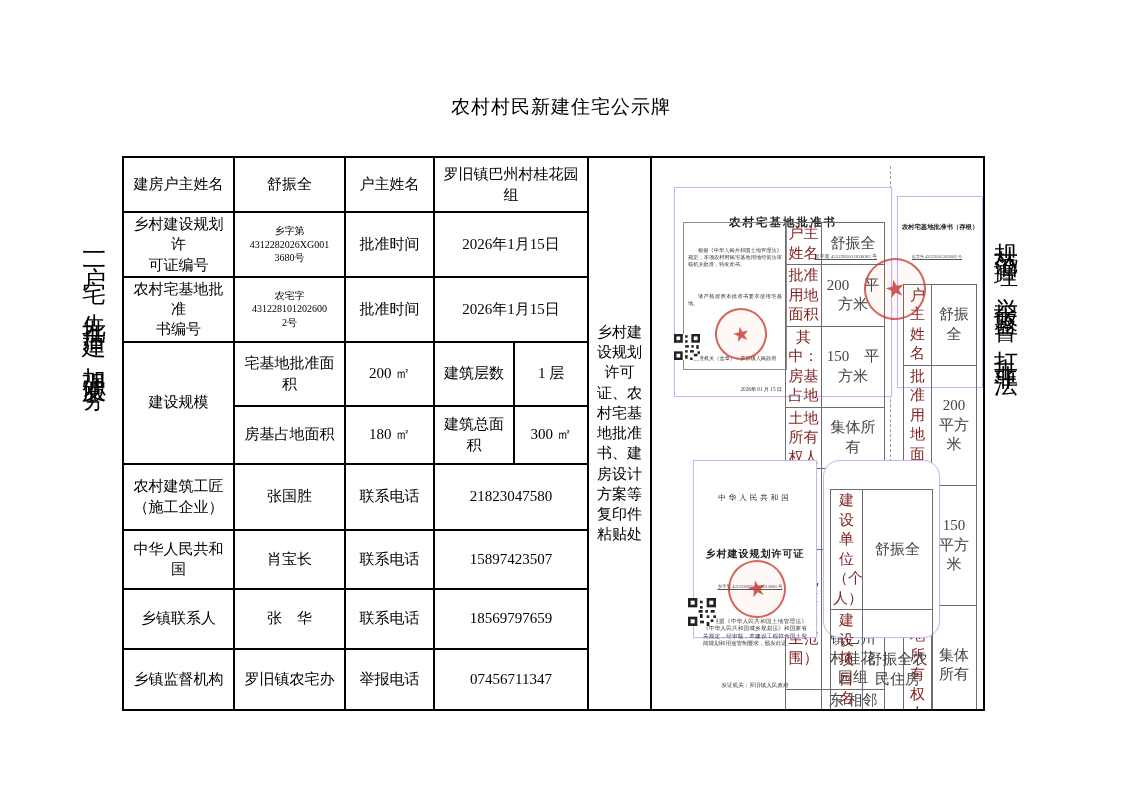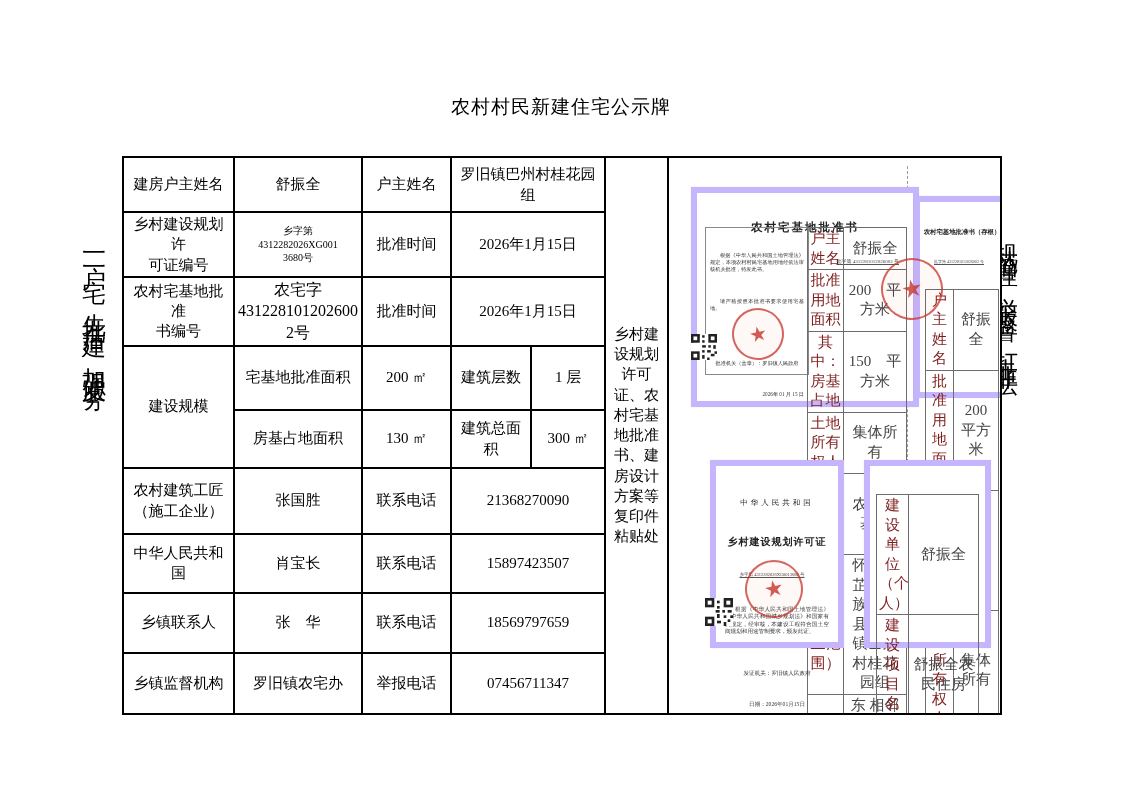--- a/index.html
+++ b/index.html
@@ -14,21 +14,21 @@
   .slogan-right{left:994px;top:224px;}
   .sword{writing-mode:vertical-rl;text-orientation:upright;font-size:24px;letter-spacing:7px;line-height:1;}
   
   .board{position:absolute;left:122px;top:156px;border-collapse:collapse;table-layout:fixed;padding-left:20px;}
   .board td{border:2px solid #000;text-align:center;vertical-align:middle;
             padding:1px 3px;font-size:15px;line-height:1.35;white-space:pre-line;overflow:hidden;}
   .small-label{font-size:14px;}
   .paste-label-cell{font-size:14px;padding:1px;line-height:1.45;text-align:left;}
   .paste-cell{padding:0;position:relative;vertical-align:top;}
   
-  .doc{position:absolute;background:#fff;border:6px solid #c4b5fd;color:#3a3a3a;
+  .doc{position:absolute;background:#fff;border:1px solid #c4b5fd;color:#3a3a3a;
        box-shadow:0 0 2px rgba(0,0,0,0.08);}
   .doc-title{font-weight:bold;text-align:center;color:#222;}
   .doc-no{color:#444;text-align:right;}
   .doc-no u{text-decoration-color:#555;}
   .minitable{border-collapse:collapse;width:100%;table-layout:fixed;}
   .minitable td{border:0.8px solid #6d6d6d;padding:1px 2px;vertical-align:middle;
                 line-height:1.3;white-space:pre-line;}
   .ml{text-align:center;color:#7f1d1d;}
   .mv{text-align:center;color:#444;}
   .perfo{position:absolute;border-left:1px dashed #9a9a9a;width:0;}
@@ -135,29 +135,29 @@
                 </tr><tr>
                   <td class="ml">土地所有权人</td>
                   <td class="mv">集体所有</td>
                 </tr></tbody>
             </table>
           </div>
 
           
           <div class="doc" style="left:41px;top:302px;width:122px;height:176px;">
             <div style="text-align:center;margin-top:12px;font-size:7.5px;letter-spacing:3px;color:#222;">中华人民共和国</div>
-            <div class="doc-title" style="margin-top:6px;font-size:10px;letter-spacing:1px;">乡村建设规划许可证</div>
+            <div class="doc-title" style="margin-top:23px;font-size:10px;letter-spacing:1px;">乡村建设规划许可证</div>
             <div class="doc-no" style="font-size:4.5px;margin:4px 10px 0 0;text-align:center;"><u>乡字第 4312282026XG0013680 号</u></div>
             <div class="body-par" style="font-size:5.6px;margin:7px 9px 0 9px;">根据《中华人民共和国土地管理法》《中华人民共和国城乡规划法》和国家有关规定，经审核，本建设工程符合国土空间规划和用途管制要求，颁发此证。</div>
             <div style="font-size:5.6px;text-align:center;margin-top:14px;color:#333;">发证机关：罗旧镇人民政府</div>
             <div style="font-size:5.6px;text-align:center;margin-top:3px;color:#333;">日期：2026年01月15日</div>
           </div>
 
           
-          <div class="doc" style="left:195px;top:302px;width:115px;height:176px;">
+          <div class="doc" style="left:171px;top:302px;width:115px;height:176px;border-radius:17px;">
             <table class="minitable" style="margin:8px auto 0 auto;width:103px;font-size:4.6px;">
               <colgroup><col style="width:32px"><col></colgroup>
               <tbody><tr>
                   <td class="ml">建设单位（个人）</td>
                   <td class="mv">舒振全</td>
                 </tr><tr>
                   <td class="ml">建设项目名称</td>
                   <td class="mv">舒振全农民住房</td>
                 </tr></tbody>
             </table>
@@ -224,45 +224,45 @@
 可证编号</td>
         <td style="font-size:10px">乡字第
 4312282026XG001
 3680号</td>
         <td>批准时间</td>
         <td colspan="2">2026年1月15日</td>
       </tr>
       <tr style="height:57px">
         <td>农村宅基地批准
 书编号</td>
-        <td style="font-size:16px">农宅字
+        <td style="font-size:10px">农宅字
 431228101202600
 2号</td>
         <td>批准时间</td>
         <td colspan="2">2026年1月15日</td>
       </tr>
       <tr style="height:64px">
         <td rowspan="2">建设规模</td>
         <td class="small-label">宅基地批准面积</td>
         <td>200 ㎡</td>
         <td>建筑层数</td>
         <td>1 层</td>
       </tr>
       <tr style="height:58px">
         <td class="small-label">房基占地面积</td>
-        <td>130 ㎡</td>
+        <td>180 ㎡</td>
         <td class="small-label">建筑总面积</td>
         <td>300 ㎡</td>
       </tr>
       <tr style="height:66px">
         <td>农村建筑工匠
 （施工企业）</td>
         <td>张国胜</td>
         <td>联系电话</td>
-        <td colspan="2">21368270090</td>
+        <td colspan="2">21823047580</td>
       </tr>
       <tr style="height:59px">
         <td>中华人民共和国</td>
         <td>肖宝长</td>
         <td>联系电话</td>
         <td colspan="2">15897423507</td>
       </tr>
       <tr style="height:60px">
         <td>乡镇联系人</td>
         <td>张　华</td>

